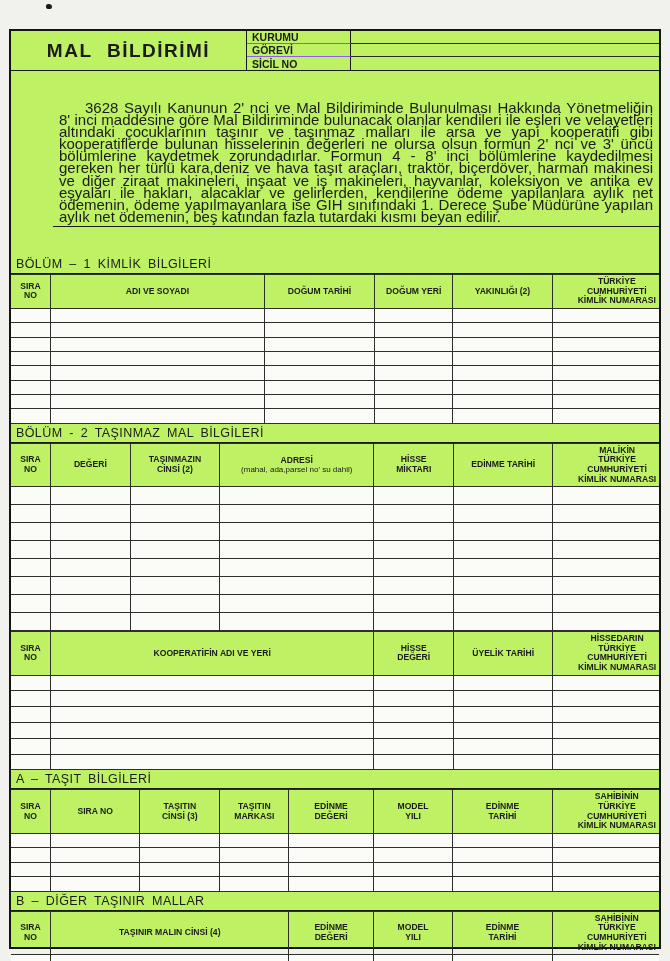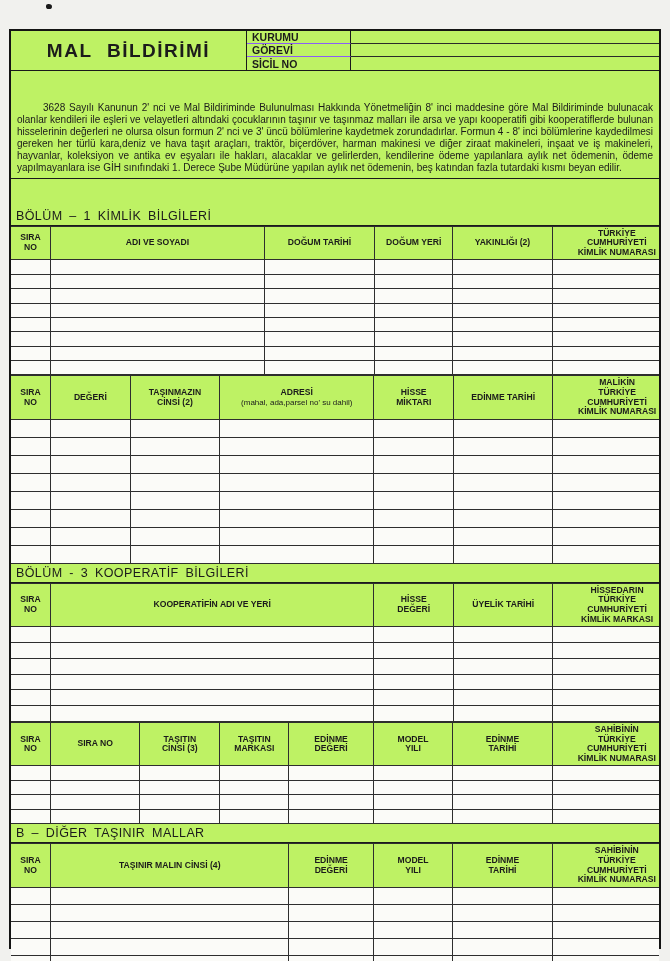--- a/index.html
+++ b/index.html
@@ -38,24 +38,25 @@
   .hf-label{
     border-right:1.5px solid #1a1a1a;border-bottom:1px solid #8b5cf6;
     font-size:10.5px;font-weight:bold;
     padding:0 0 0 5px;display:flex;align-items:center;
   }
   .hf-value{border-bottom:1px solid #2a2a2a;}
   .form-header > .hf-label:nth-last-of-type(2),
   .form-header > .hf-value:last-of-type{border-bottom:none;}
   
   .intro{
-    font-size:10px;line-height:12.1px;text-align:justify;
+    font-size:15px;line-height:12.1px;text-align:justify;
     padding:3px 6px 3px 6px;
     text-indent:26px;
     border-bottom:1.5px solid #1a1a1a;
+    margin-left:42px;
   }
   
   .section-title{
     font-size:12.5px;font-weight:normal;letter-spacing:.4px;word-spacing:3px;
     padding:2px 0 2px 5px;
     border-bottom:1.5px solid #1a1a1a;
     white-space:nowrap;
   }
   table.sec{
     width:100%;border-collapse:collapse;table-layout:fixed;
@@ -195,20 +196,21 @@
           <tr>
             <td></td>
             <td></td>
             <td></td>
             <td></td>
             <td></td>
             <td></td>
           </tr>
         </tbody>
       </table>
+      <div class="section-title">BÖLÜM - 2  TAŞINMAZ MAL BİLGİLERİ</div>
       <table class="sec" style="--rh: 18px;">
         <colgroup>
           <col style="width: 6.1%;">
           <col style="width: 12.3%;">
           <col style="width: 13.8%;">
           <col style="width: 23.8%;">
           <col style="width: 12.3%;">
           <col style="width: 15.3%;">
           <col style="width: 16.4%;">
         </colgroup>
@@ -311,21 +313,20 @@
             <td></td>
             <td></td>
             <td></td>
             <td></td>
             <td></td>
             <td></td>
             <td></td>
           </tr>
         </tbody>
       </table>
-      <div class="section-title">BÖLÜM - 3  KOOPERATİF  BİLGİLERİ</div>
       <table class="sec" style="--rh: 15.8px;">
         <colgroup>
           <col style="width: 6.1%;">
           <col style="width: 49.9%;">
           <col style="width: 12.3%;">
           <col style="width: 15.3%;">
           <col style="width: 16.4%;">
         </colgroup>
         <thead>
           <tr>
@@ -339,21 +340,21 @@
             <th>
               <div class="col-label">HİSSE
 DEĞERİ</div>
             </th>
             <th>
               <div class="col-label">ÜYELİK TARİHİ</div>
             </th>
             <th>
               <div class="col-label">HİSSEDARIN
 TÜRKİYE CUMHURİYETİ
-KİMLİK MARKASI</div>
+KİMLİK NUMARASI</div>
             </th>
           </tr>
         </thead>
         <tbody>
           <tr>
             <td></td>
             <td></td>
             <td></td>
             <td></td>
             <td></td>
@@ -388,20 +389,21 @@
           </tr>
           <tr>
             <td></td>
             <td></td>
             <td></td>
             <td></td>
             <td></td>
           </tr>
         </tbody>
       </table>
+      <div class="section-title">A – TAŞIT  BİLGİLERİ</div>
       <table class="sec" style="--rh: 14.5px;">
         <colgroup>
           <col style="width: 6.1%;">
           <col style="width: 13.8%;">
           <col style="width: 12.3%;">
           <col style="width: 10.7%;">
           <col style="width: 13%;">
           <col style="width: 12.3%;">
           <col style="width: 15.3%;">
           <col style="width: 16.5%;">

